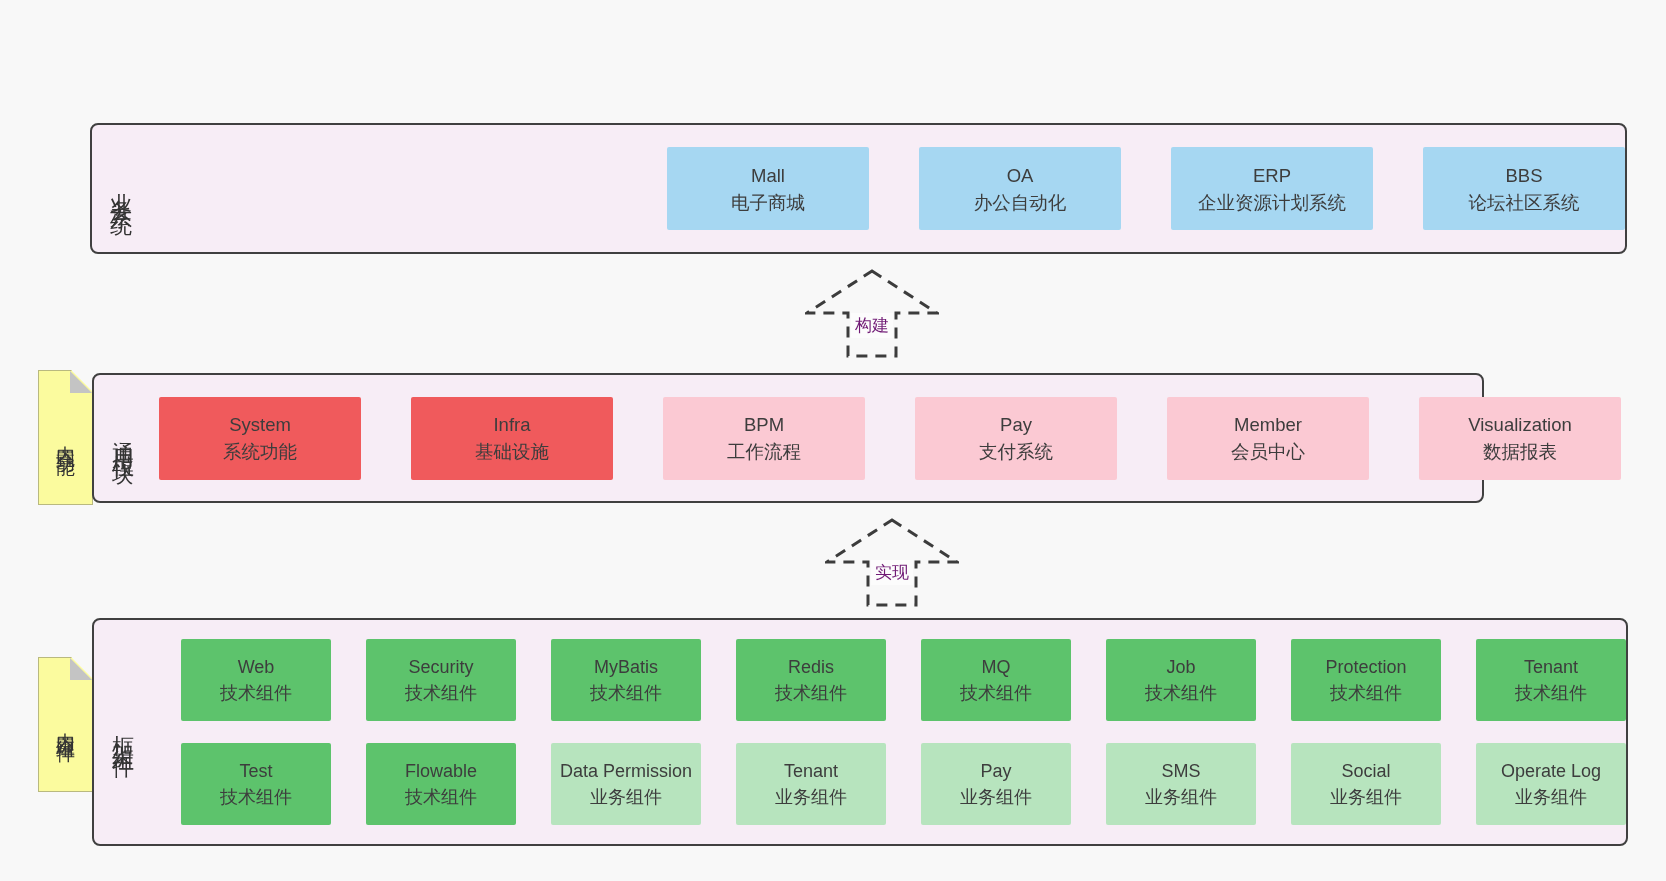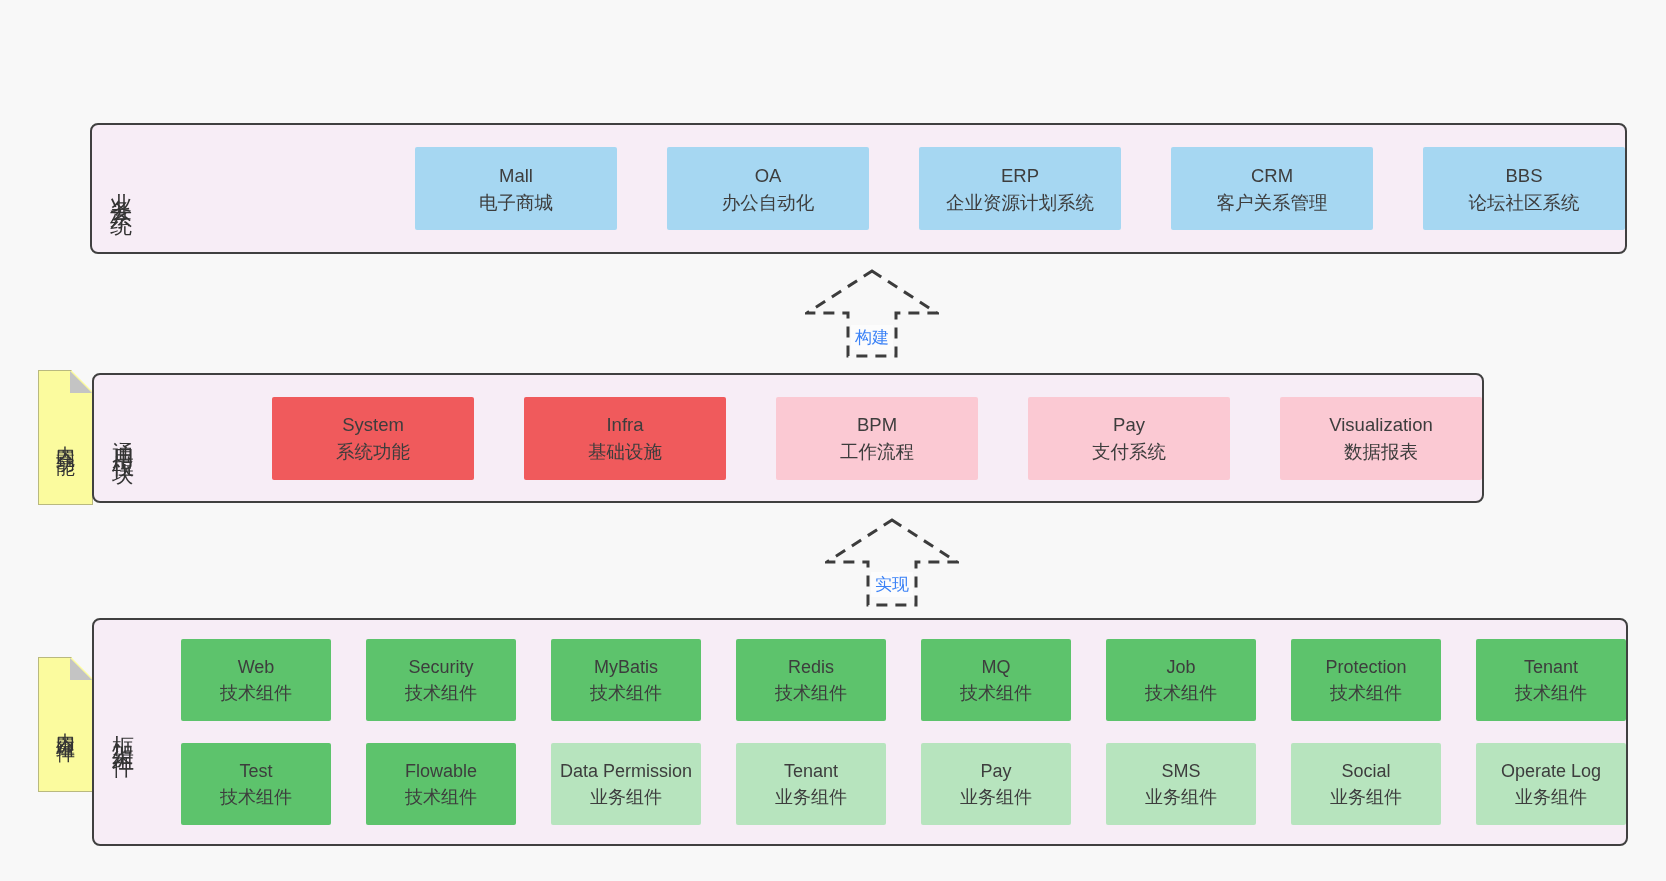--- a/index.html
+++ b/index.html
@@ -65,23 +65,22 @@
     writing-mode:vertical-rl;text-orientation:upright;
     font-size:19px;letter-spacing:4px;color:#333;white-space:nowrap;
   }
   
   .arrow{position:absolute;z-index:0;}
   #arrow-build{left:805px;top:269px;}
   #arrow-implement{left:825px;top:518px;}
   .arrow polygon{fill:none;stroke:#3c3c3c;stroke-width:3;stroke-dasharray:11 8;}
   .arrow-label{
     position:absolute;z-index:3;transform:translateX(-50%);
-    background:#fcfcfc;padding:1px 4px;font-size:17px;color:#3b82f6;
+    background:#fcfcfc;padding:1px 4px;font-size:17px;color:#701a75;
     white-space:nowrap;
-    margin-top:12px;
   }
   #label-build{left:872px;top:313px;}
   #label-implement{left:892px;top:560px;}
 </style>
 </head>
 <body>
 
 <div class="canvas">
 
   <div class="note" id="note-modules">
@@ -110,24 +109,20 @@
     <span>Mall</span>
     <span>电子商城</span>
   </div>
         <div class="box c-blue">
     <span>OA</span>
     <span>办公自动化</span>
   </div>
         <div class="box c-blue">
     <span>ERP</span>
     <span>企业资源计划系统</span>
-  </div>
-        <div class="box c-blue">
-    <span>CRM</span>
-    <span>客户关系管理</span>
   </div>
         <div class="box c-blue">
     <span>BBS</span>
     <span>论坛社区系统</span>
   </div>
       </div>
   </div>
 
   <div class="section" id="sec-modules">
     <div class="v-label">通用模块</div>
@@ -142,20 +137,24 @@
   </div>
         <div class="box c-pink">
     <span>BPM</span>
     <span>工作流程</span>
   </div>
         <div class="box c-pink">
     <span>Pay</span>
     <span>支付系统</span>
   </div>
         <div class="box c-pink">
+    <span>Member</span>
+    <span>会员中心</span>
+  </div>
+        <div class="box c-pink">
     <span>Visualization</span>
     <span>数据报表</span>
   </div>
       </div>
   </div>
 
   <div class="section" id="sec-components">
     <div class="v-label">框架组件</div>
     <div class="rows-col">
       <div class="box-row-sm">

